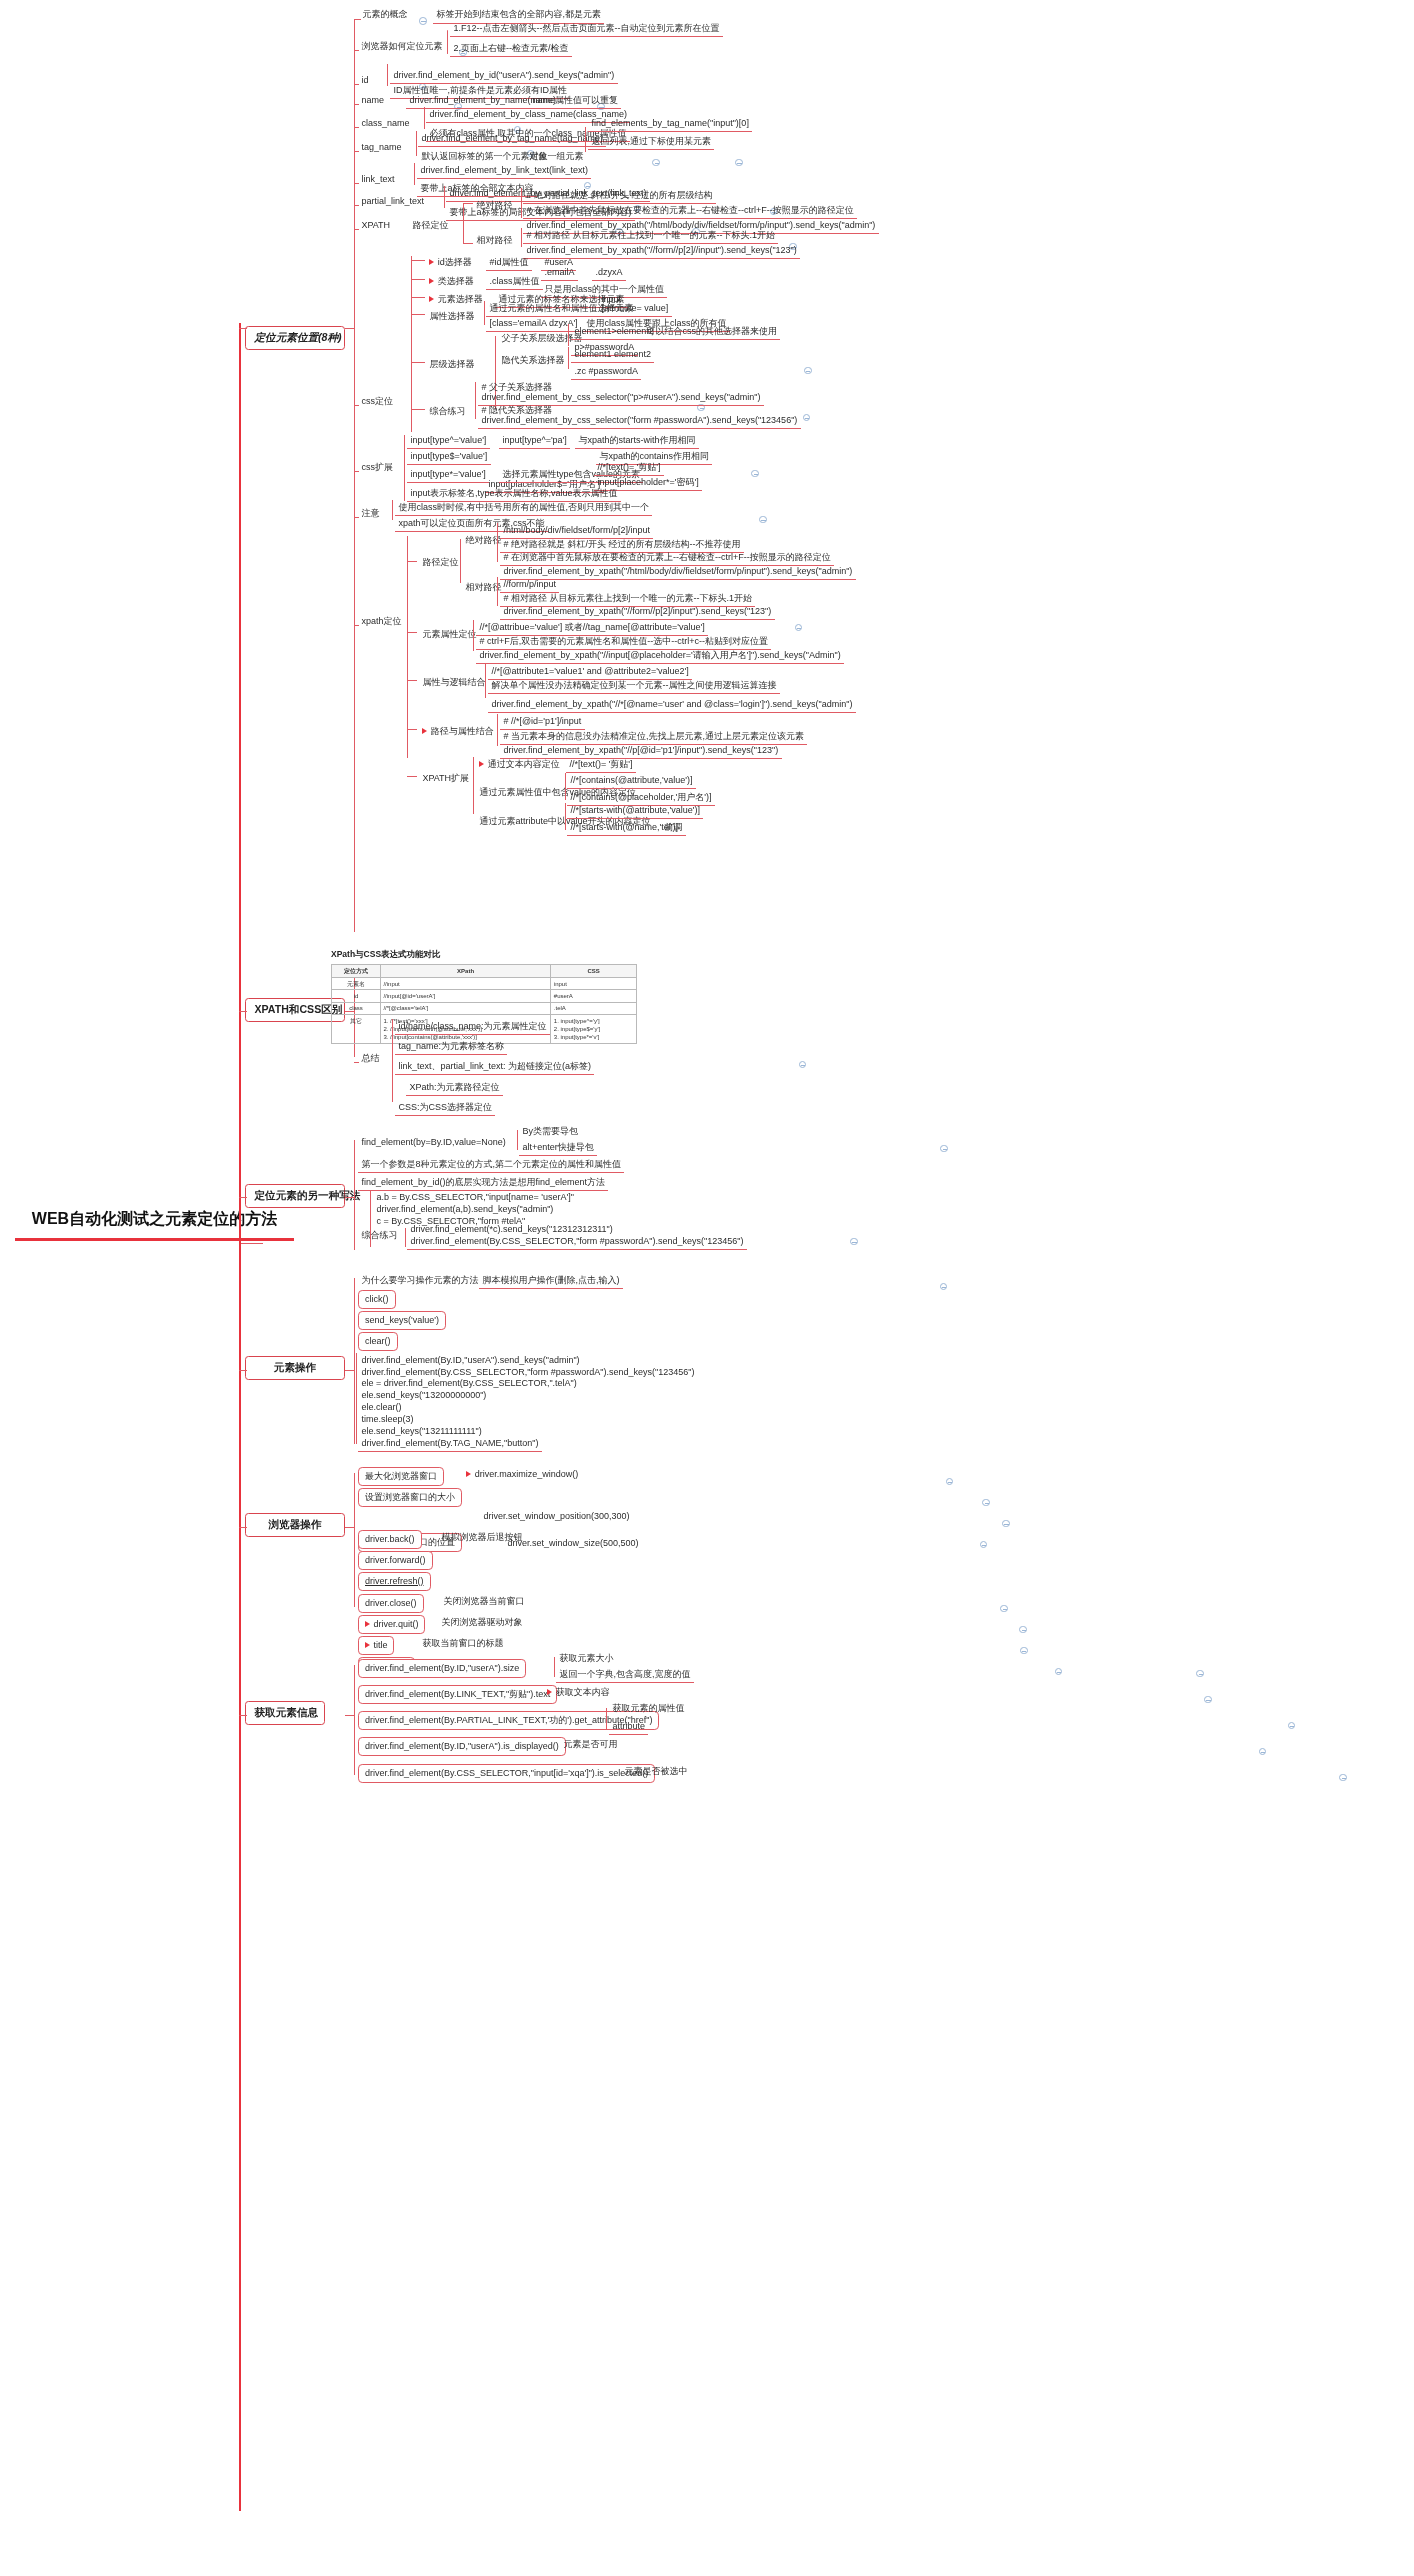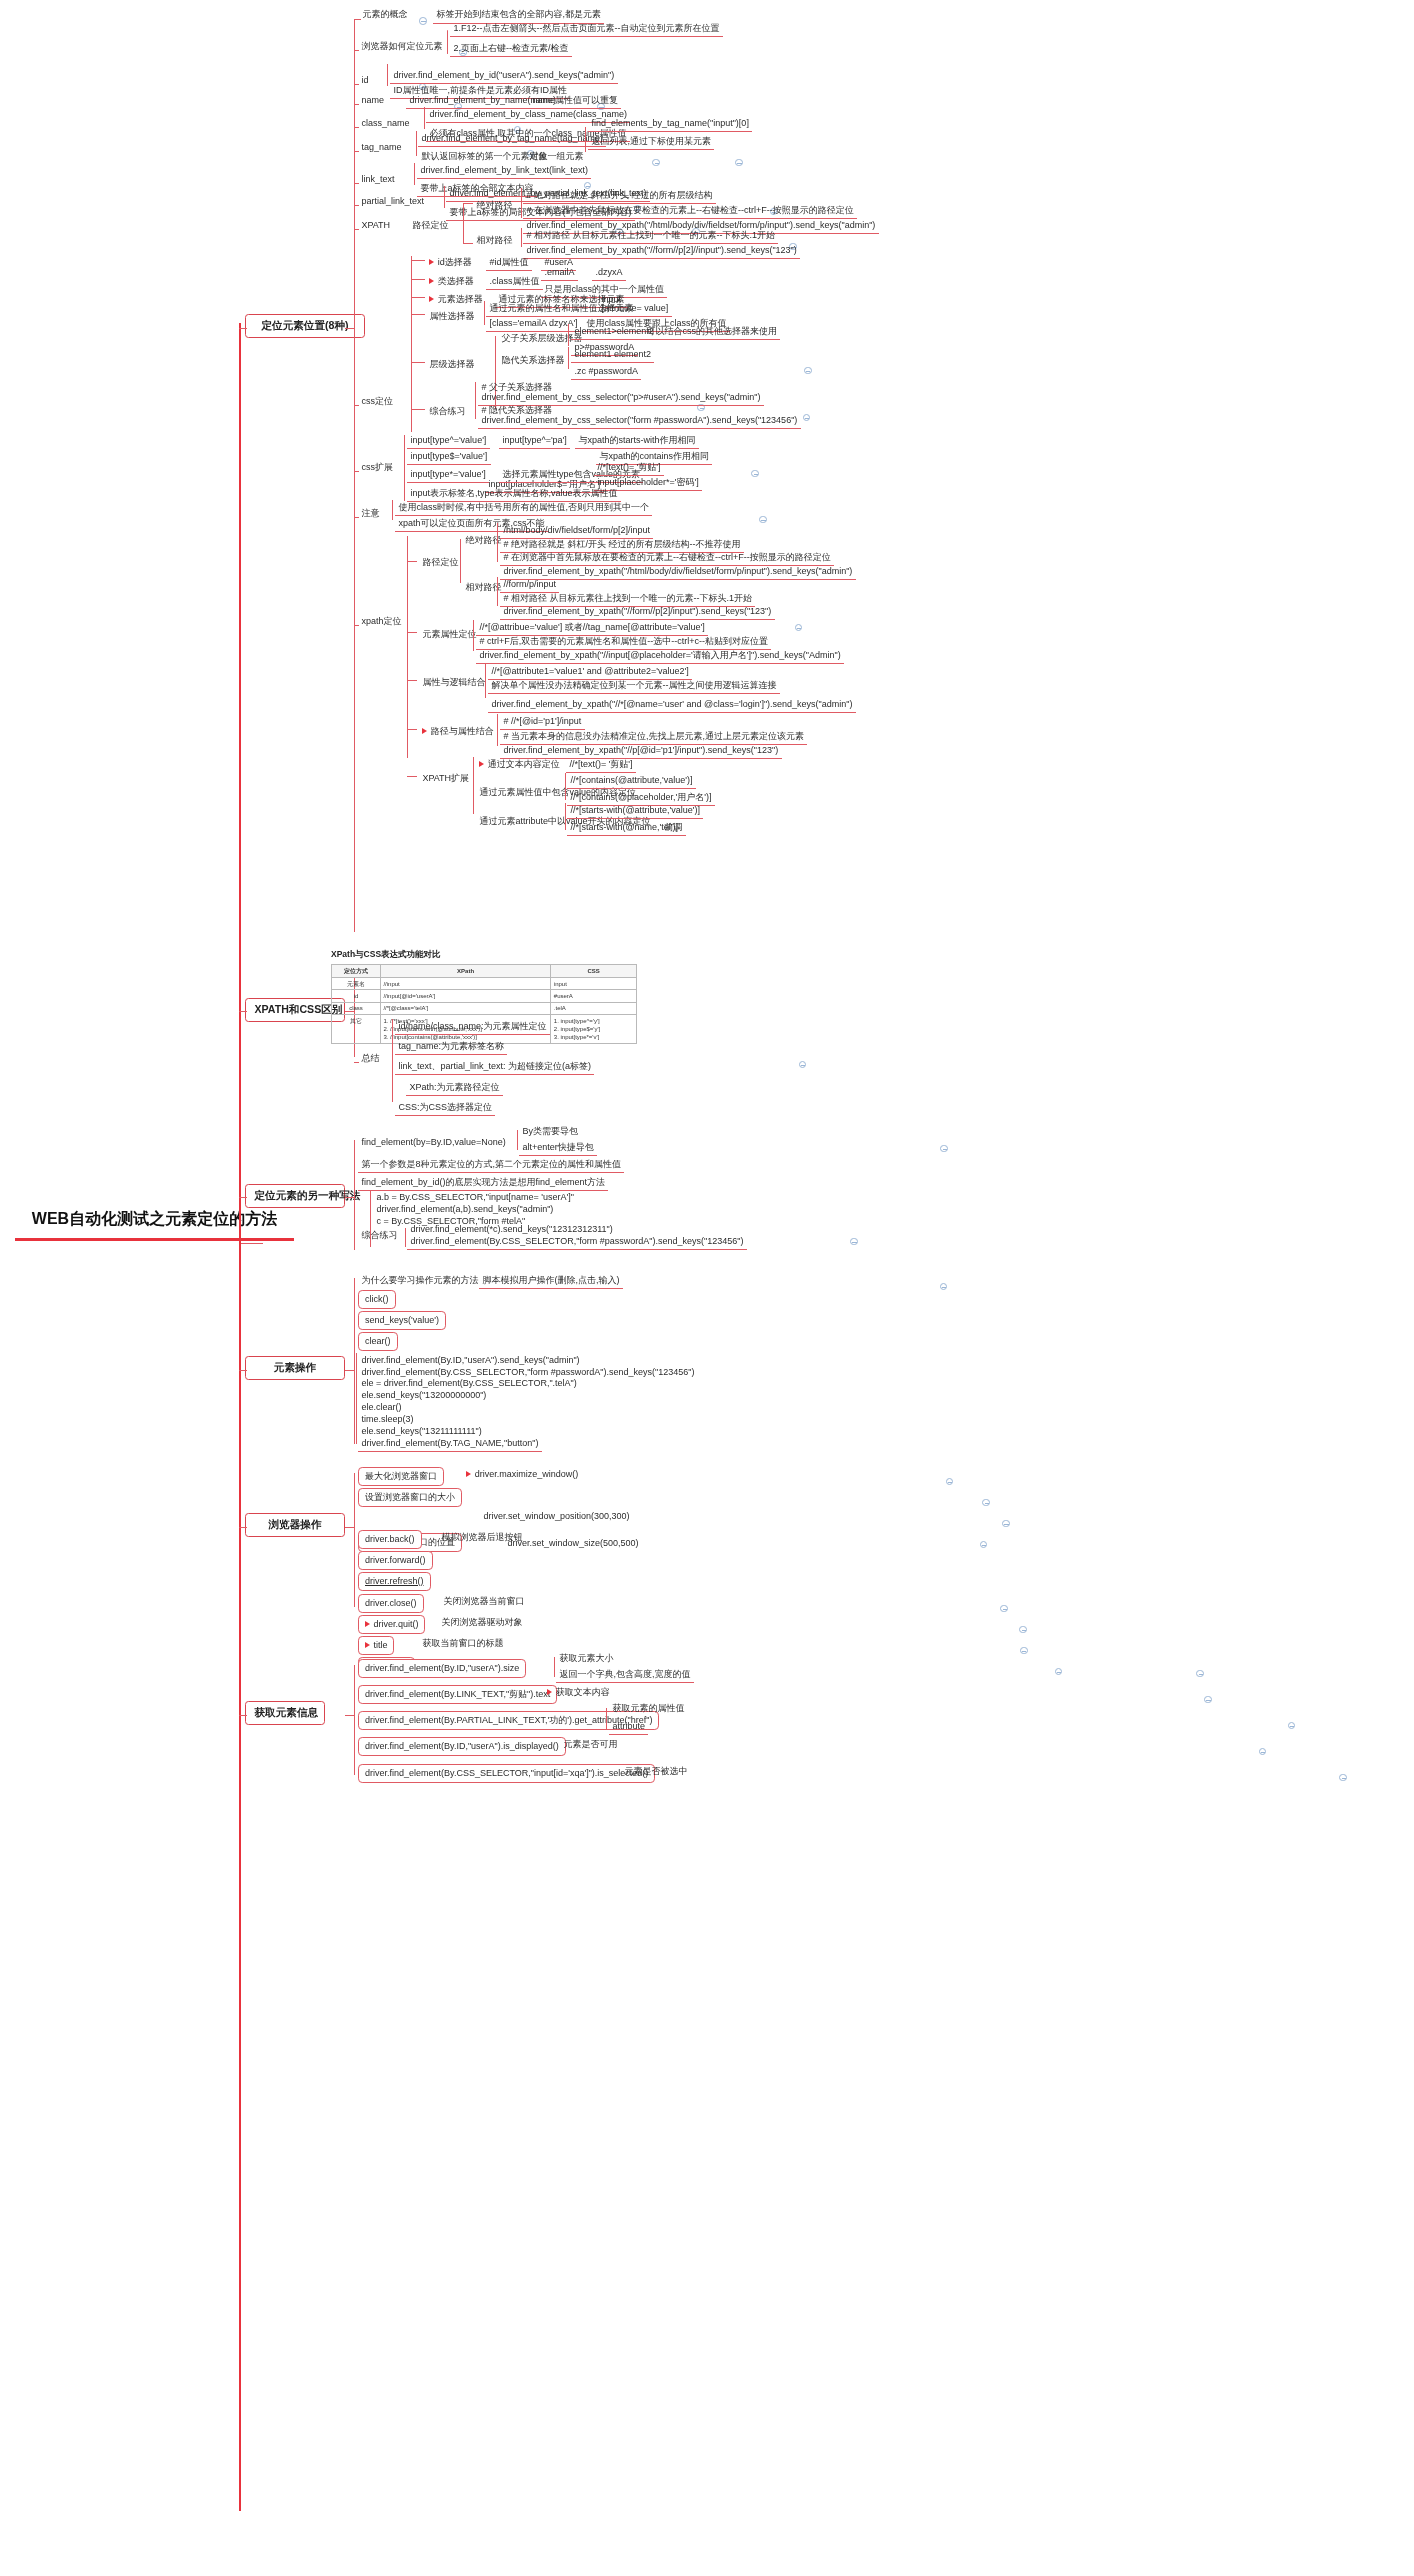--- a/index.html
+++ b/index.html
@@ -104,21 +104,21 @@
 
 
 <div class="root">WEB自动化测试之元素定位的方法</div>
 
 
 <div class="spine" style="left:239px; top:323px; height:981px;"></div>
 <div class="h" style="left:239px; top:1243px; width:24px;"></div>
 <div class="spine" style="left:239px; top:1243px; height:1268px;"></div>
 
 
-<div class="cat" style="left:245px; top:314px; width:120px;">定位元素位置(8种)</div>
+<div class="cat" style="left:245px; top:326px; width:100px;font-style:italic;">定位元素位置(8种)</div>
 <div class="cat" style="left:245px; top:998px; width:100px;">XPATH和CSS区别</div>
 <div class="cat" style="left:245px; top:1184px; width:100px;">定位元素的另一种写法</div>
 <div class="cat" style="left:245px; top:1356px; width:100px;">元素操作</div>
 <div class="cat" style="left:245px; top:1513px; width:100px;">浏览器操作</div>
 <div class="cat" style="left:245px; top:1701px; width:80px;">获取元素信息</div>
 
 
 <div class="spine" style="left:239px; top:328px; height:1391px;"></div>
 <div class="h" style="left:239px; top:328px; width:7.6px;"></div>
 <div class="h" style="left:239px; top:1011px; width:7.6px;"></div>

